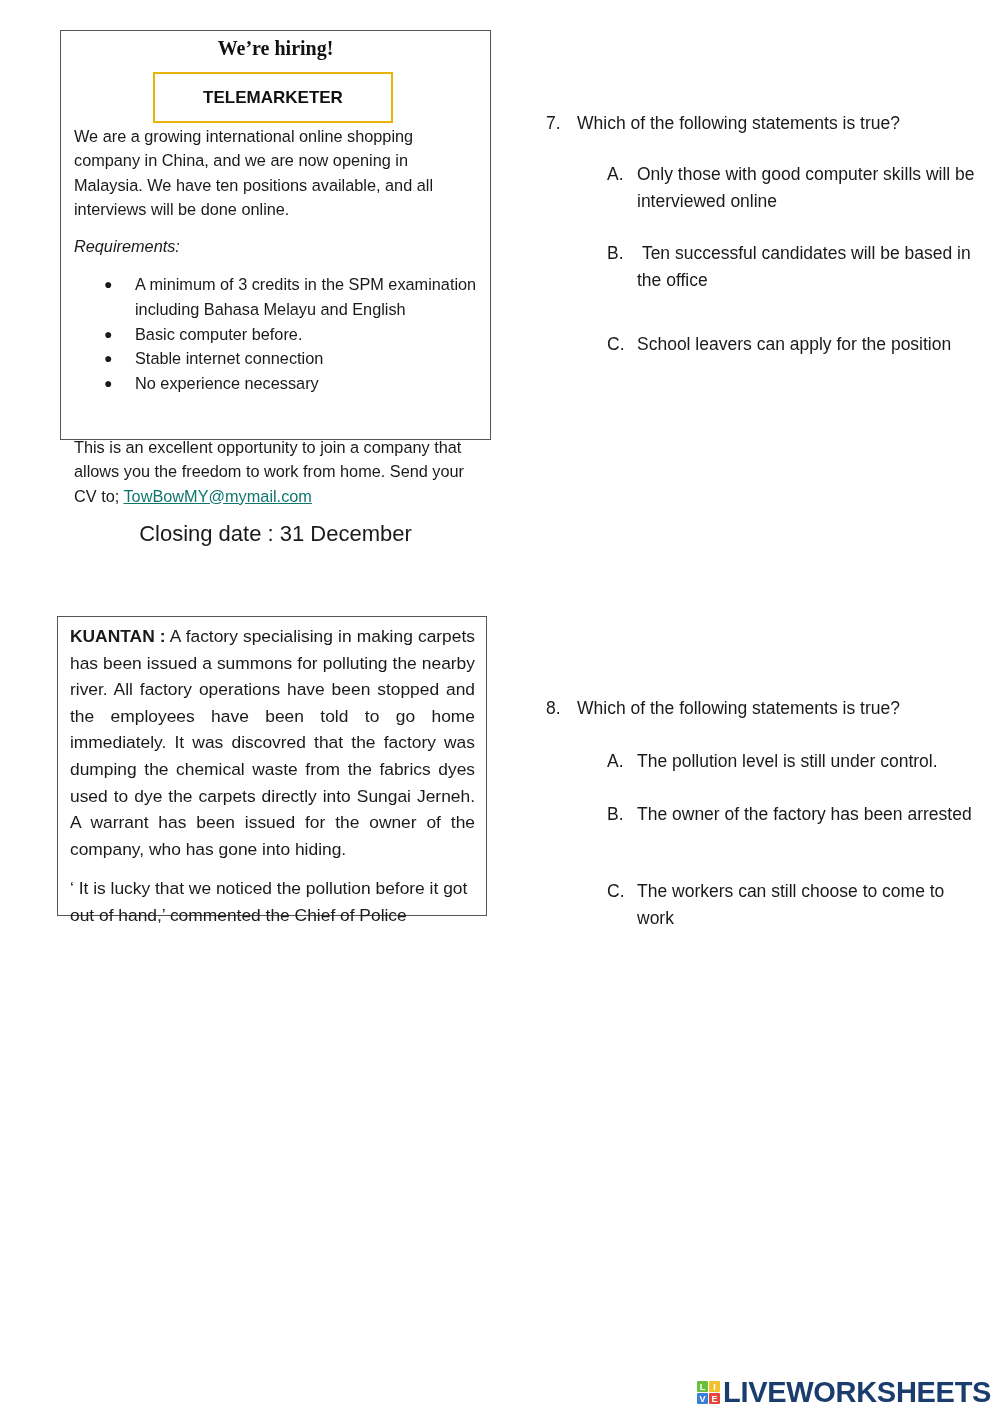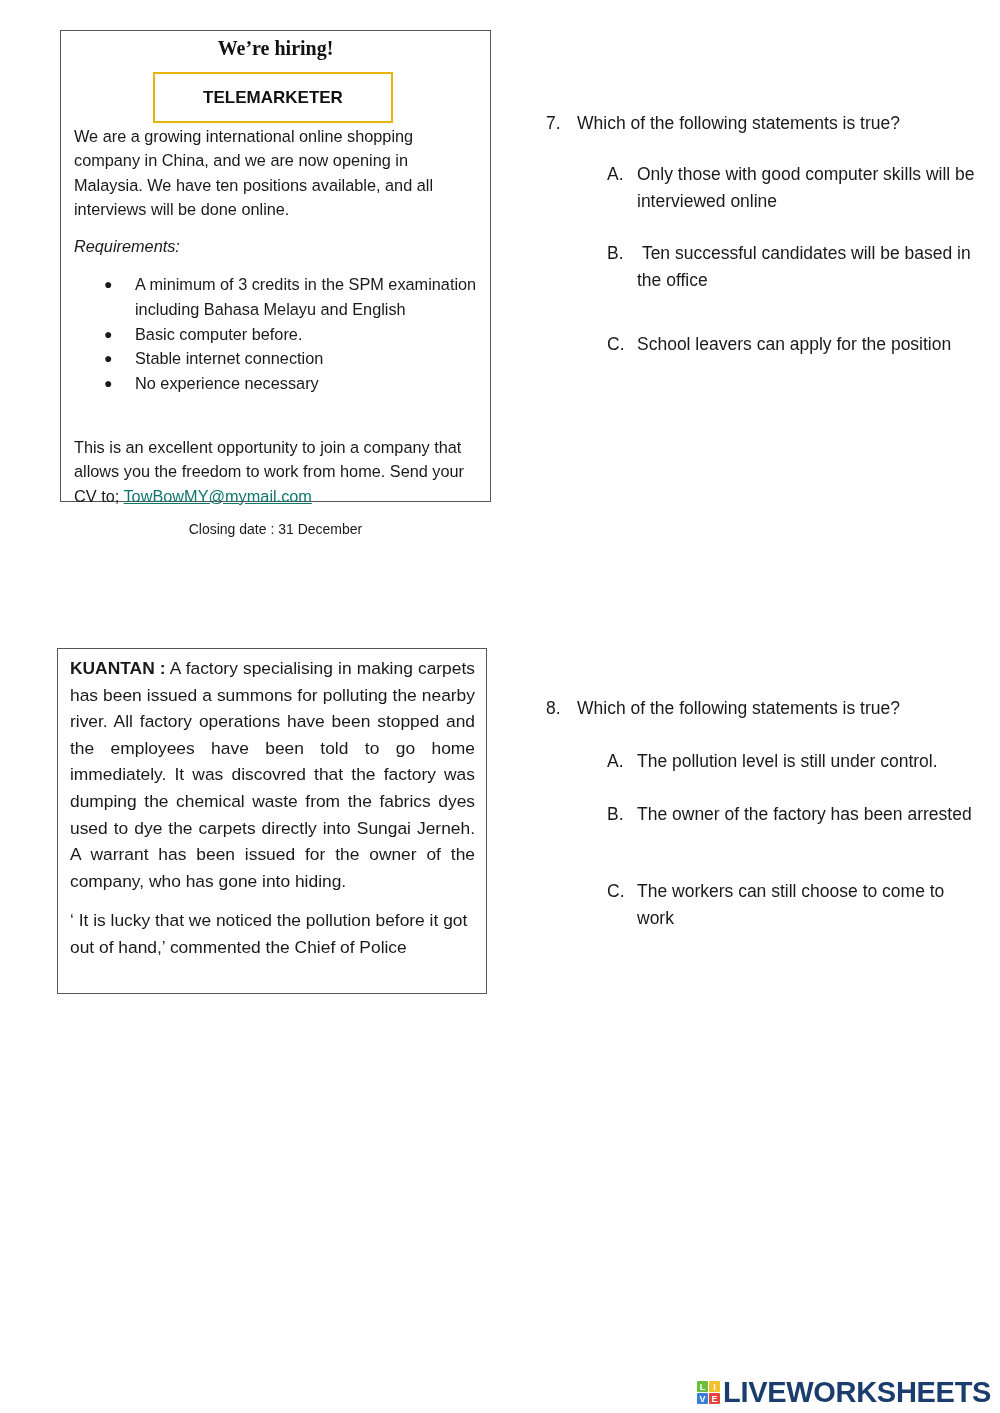--- a/index.html
+++ b/index.html
@@ -2,47 +2,47 @@
 <html><head>
   <meta charset="utf-8">
   <style>
     * { box-sizing: border-box; margin: 0; padding: 0; }
     html, body { width: 1000px; height: 1413px; background: #ffffff; }
     body { position: relative; font-family: "Liberation Sans", "DejaVu Sans", sans-serif; color: #1a1a1a; overflow: hidden; }
 
     .box { position: absolute; border: 1px solid #555; background: #fff; }
 
     
-    #ad-box { left: 60px; top: 30px; width: 431px; height: 472px; }
+    #ad-box { left: 60px; top: 30px; width: 431px; height: 410px; }
     .ad-title { position: absolute; left: 0; right: 0; top: 6px; text-align: center; font-family: "Liberation Serif", "DejaVu Serif", serif; font-weight: bold; font-size: 20px; color: #111; }
     .job-box { position: absolute; left: 92px; top: 41px; width: 240px; height: 51px; border: 2px solid #eab308; display: flex; align-items: center; justify-content: center; font-weight: bold; font-size: 17px; color: #111; }
     .ad-text { position: absolute; left: 13px; width: 405px; font-size: 16.3px; line-height: 24.3px; color: #1a1a1a; }
     .ad-intro { top: 93px; }
     .ad-req-label { top: 203px; font-style: italic; }
     .ad-list { position: absolute; left: 13px; top: 241px; width: 405px; list-style: none; font-size: 16.3px; line-height: 24.8px; }
     .ad-list li { position: relative; padding-left: 61px; }
     .ad-list li .bullet { position: absolute; left: 30px; top: 0; font-size: 14px; }
     .ad-outro { top: 404px; }
     .ad-email { color: #0f766e; text-decoration: underline; }
-    .ad-closing { position: absolute; left: 0; right: 0; top: 490px; text-align: center; font-size: 14px; color: #1a1a1a; }
+    .ad-closing { position: absolute; left: 0; right: 0; top: 490px; text-align: center; font-size: 22px; color: #1a1a1a; }
 
     
     .question { position: absolute; left: 546px; width: 430px; font-size: 17.5px; color: #1a1a1a; }
     .q-stem { display: flex; line-height: 26px; }
     .q-num { width: 31px; }
     .q-options { position: relative; }
     .q-option { position: absolute; left: 61px; width: 370px; display: flex; line-height: 27px; }
     .opt-letter { width: 30px; flex-shrink: 0; }
     .opt-text { flex: 1; }
 
     #q7 { top: 110px; }
     #q8 { top: 695px; }
 
     
-    #news-box { left: 57px; top: 648px; width: 430px; height: 346px; }
+    #news-box { left: 57px; top: 616px; width: 430px; height: 300px; }
     .news-body { position: absolute; left: 12px; top: 6px; width: 405px; font-size: 17.4px; line-height: 26.6px; text-align: justify; color: #1a1a1a; }
     .news-body .dateline { font-weight: bold; }
     .news-quote { position: absolute; left: 12px; top: 258px; width: 410px; font-size: 17.4px; line-height: 26.6px; color: #1a1a1a; }
 
     
     .logo { position: absolute; left: 697px; top: 1378px; display: flex; align-items: center; }
     .logo-grid { display: grid; grid-template-columns: 11px 11px; grid-template-rows: 11px 11px; gap: 1px; margin-right: 3px; }
     .logo-cell { font-size: 9px; font-weight: bold; color: #fff; display: flex; align-items: center; justify-content: center; border-radius: 1px; }
     .logo-text { font-family: "Liberation Sans", "DejaVu Sans", sans-serif; font-weight: bold; font-size: 29px; color: #1b3d6e; letter-spacing: -0.3px; line-height: 1; }
   </style>

